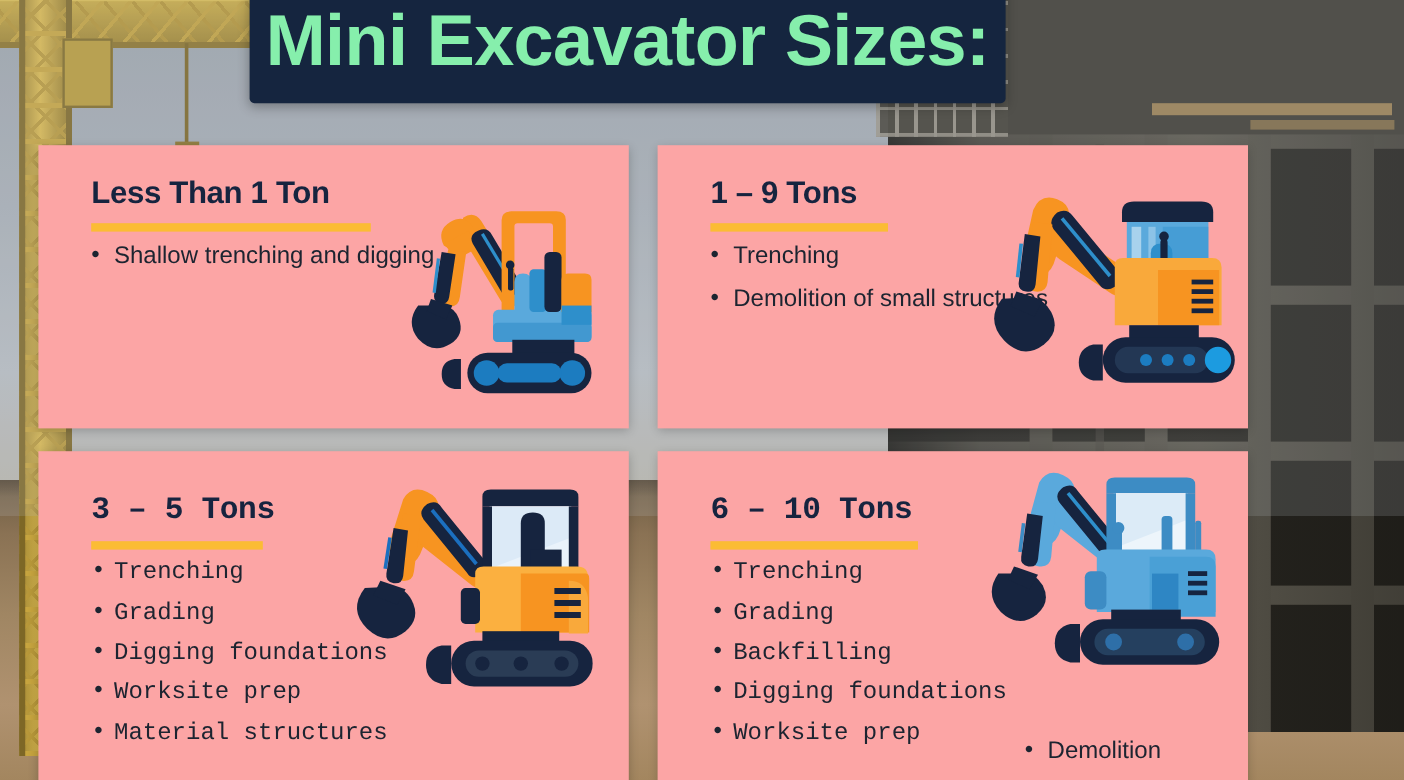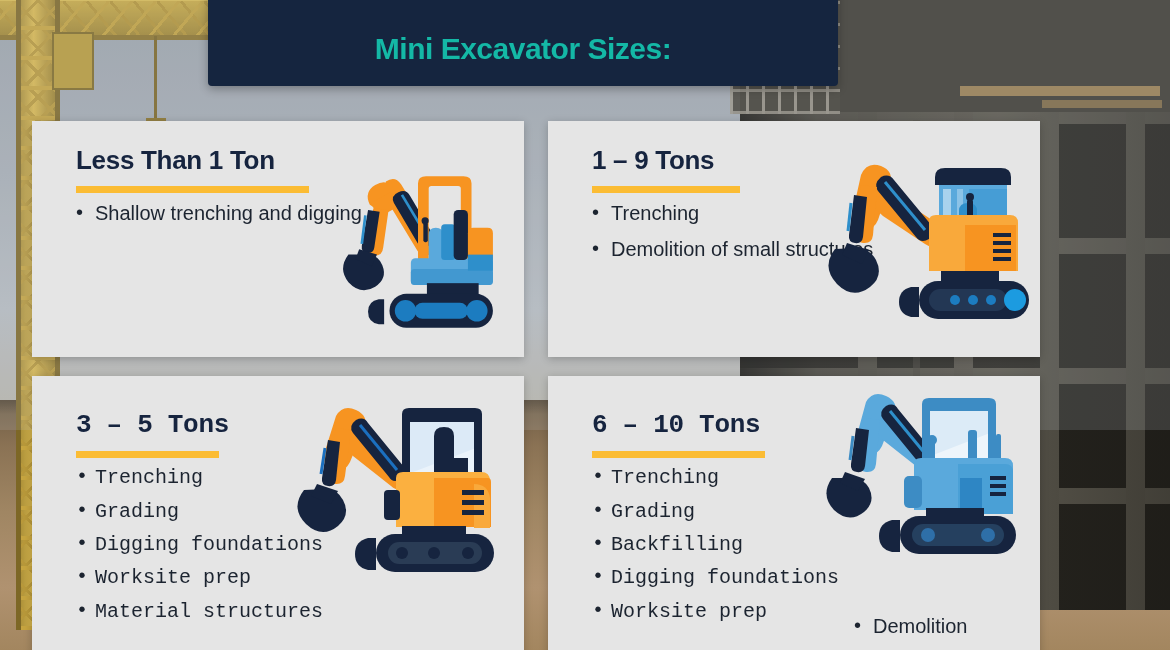--- a/index.html
+++ b/index.html
@@ -56,27 +56,27 @@
   .haze{position:absolute;left:0;top:0;width:1170px;height:430px;background:rgba(190,196,202,.18);}
 
   
   .title-bar{
     position:absolute;left:208px;top:-18px;width:630px;height:104px;
     background:#15253f;border-radius:4px;
     display:flex;align-items:flex-end;justify-content:center;
     box-shadow:0 3px 10px rgba(0,0,0,.3);
   }
   .title-text{
-    color:#14b8a6;font-size:30px;font-weight:bold;letter-spacing:-0.5px;
+    color:#86efac;font-size:60px;font-weight:bold;letter-spacing:-0.5px;
     line-height:1;padding-bottom:22px;white-space:nowrap;
   }
 
   
   .card{
-    position:absolute;background:#e5e5e5;overflow:hidden;
+    position:absolute;background:#fca5a5;overflow:hidden;
     box-shadow:0 2px 8px rgba(0,0,0,.22);
   }
   .c1{left:32px;  top:121px; width:492px; height:236px;}
   .c2{left:548px; top:121px; width:492px; height:236px;}
   .c3{left:32px;  top:376px; width:492px; height:280px;}
   .c4{left:548px; top:376px; width:492px; height:280px;}
 
   .card-inner{position:relative;width:100%;height:100%;}
   .card-text{position:absolute;left:44px;top:26px;width:300px;}
   .c3 .card-text,.c4 .card-text{top:36px;font-family:Liberation Mono, monospace;}

